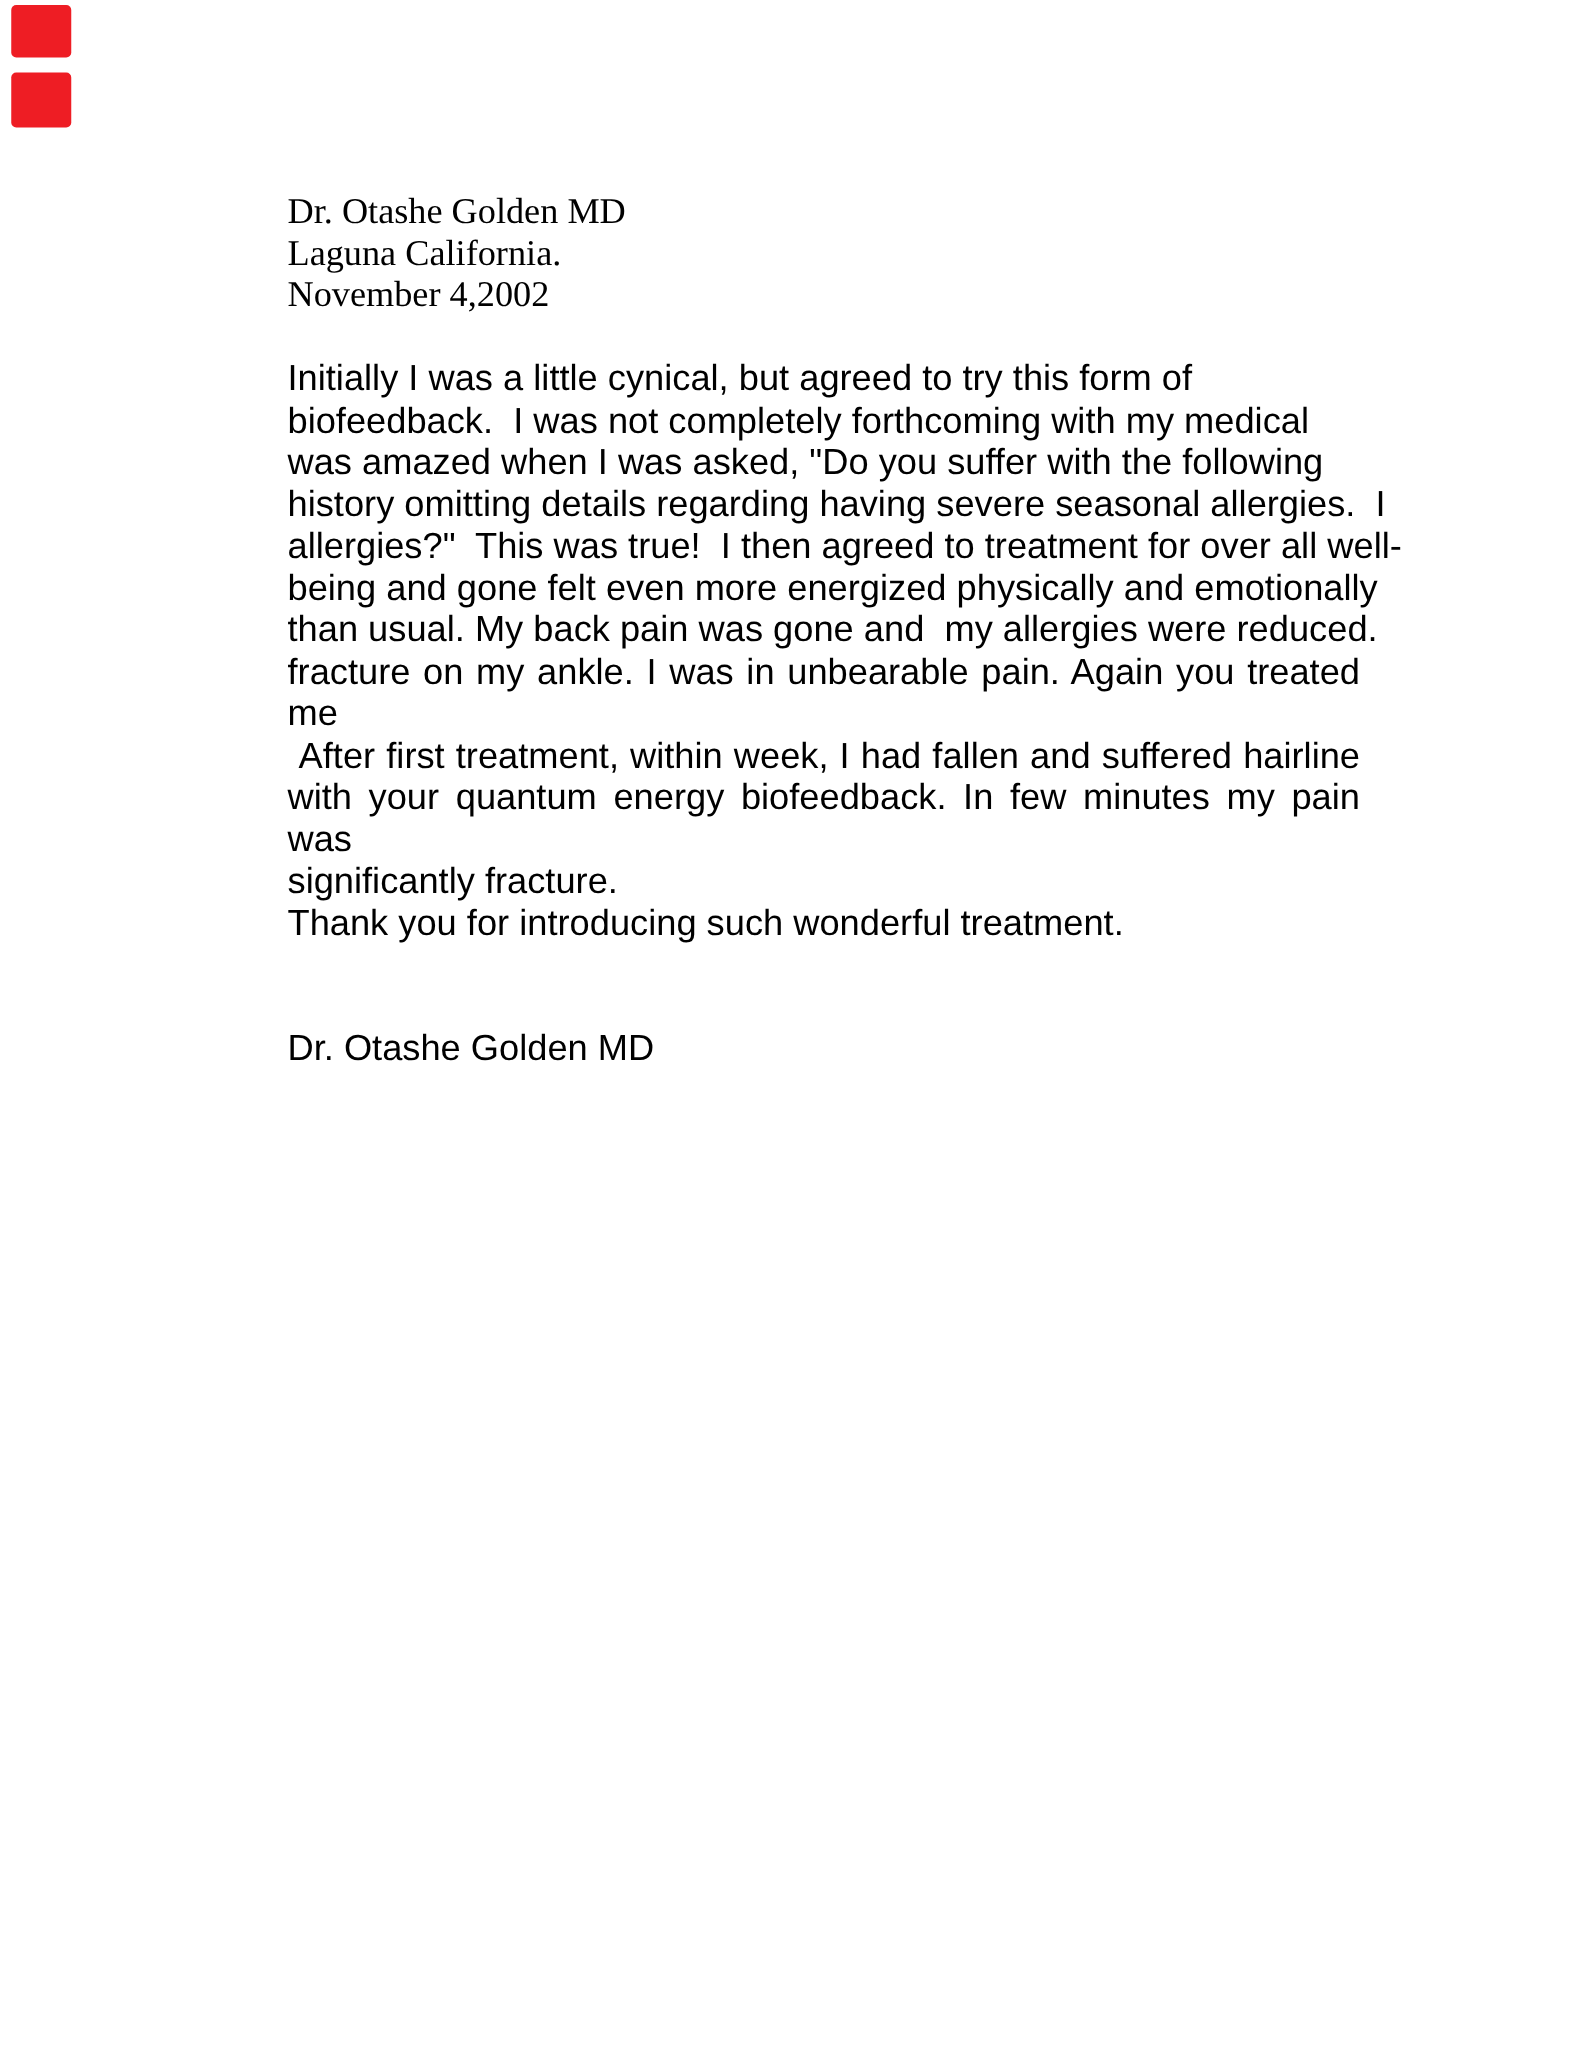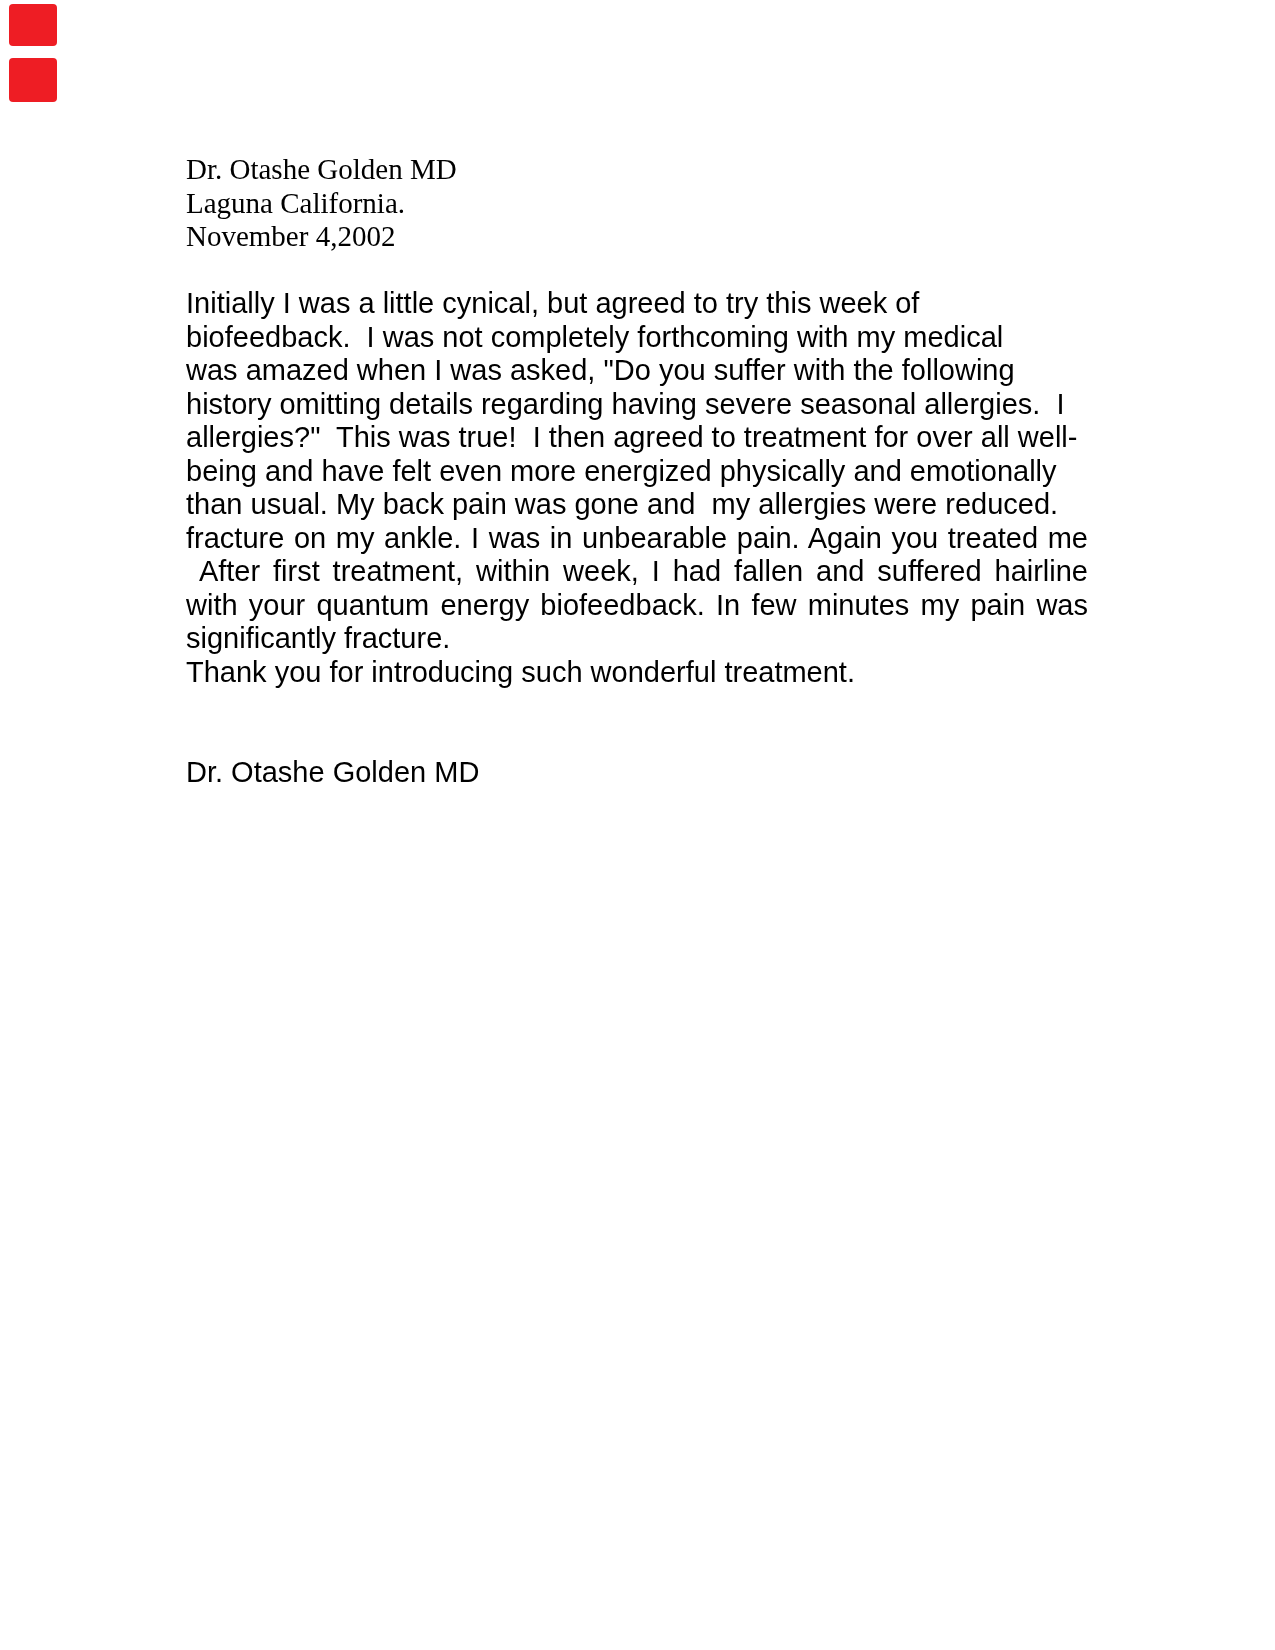--- a/index.html
+++ b/index.html
@@ -14,20 +14,21 @@
     position: absolute;
     left: 186px;
     top: 153px;
     width: 902px;
     color: #000000;
     font-size: 29px;
   }
   .line {
     line-height: 33.5px;
     min-height: 33.5px;
+    margin-left: 44px;
   }
   .serif {
     font-family: "Liberation Serif", serif;
     white-space: pre;
   }
   .sans {
     font-family: "Liberation Sans", sans-serif;
     white-space: pre;
   }
   .just {
@@ -46,26 +47,26 @@
 <body>
 
 <div id="mark1" class="scan-mark" style="background: rgb(238, 29, 36);"></div>
 <div id="mark2" class="scan-mark" style="background: rgb(238, 29, 36);"></div>
 
 <div class="doc">
   <div class="line serif">Dr. Otashe Golden MD</div>
   <div class="line serif">Laguna California.</div>
   <div class="line serif">November 4,2002</div>
   <div class="line blank"></div>
-  <div class="line sans">Initially I was a little cynical, but agreed to try this week of</div>
+  <div class="line sans">Initially I was a little cynical, but agreed to try this form of</div>
   <div class="line sans">biofeedback.  I was not completely forthcoming with my medical</div>
   <div class="line sans">was amazed when I was asked, "Do you suffer with the following</div>
   <div class="line sans">history omitting details regarding having severe seasonal allergies.  I</div>
   <div class="line sans">allergies?"  This was true!  I then agreed to treatment for over all well-</div>
-  <div class="line sans">being and have felt even more energized physically and emotionally</div>
+  <div class="line sans">being and gone felt even more energized physically and emotionally</div>
   <div class="line sans">than usual. My back pain was gone and  my allergies were reduced.</div>
   <div class="line sans just">fracture on my ankle. I was in unbearable pain. Again you treated me</div>
   <div class="line sans just"> After first treatment, within week, I had fallen and suffered hairline</div>
   <div class="line sans just">with your quantum energy biofeedback. In few minutes my pain was</div>
   <div class="line sans">significantly fracture.</div>
   <div class="line sans">Thank you for introducing such wonderful treatment.</div>
   <div class="line blank"></div>
   <div class="line blank"></div>
   <div class="line sans">Dr. Otashe Golden MD</div>
 </div>

